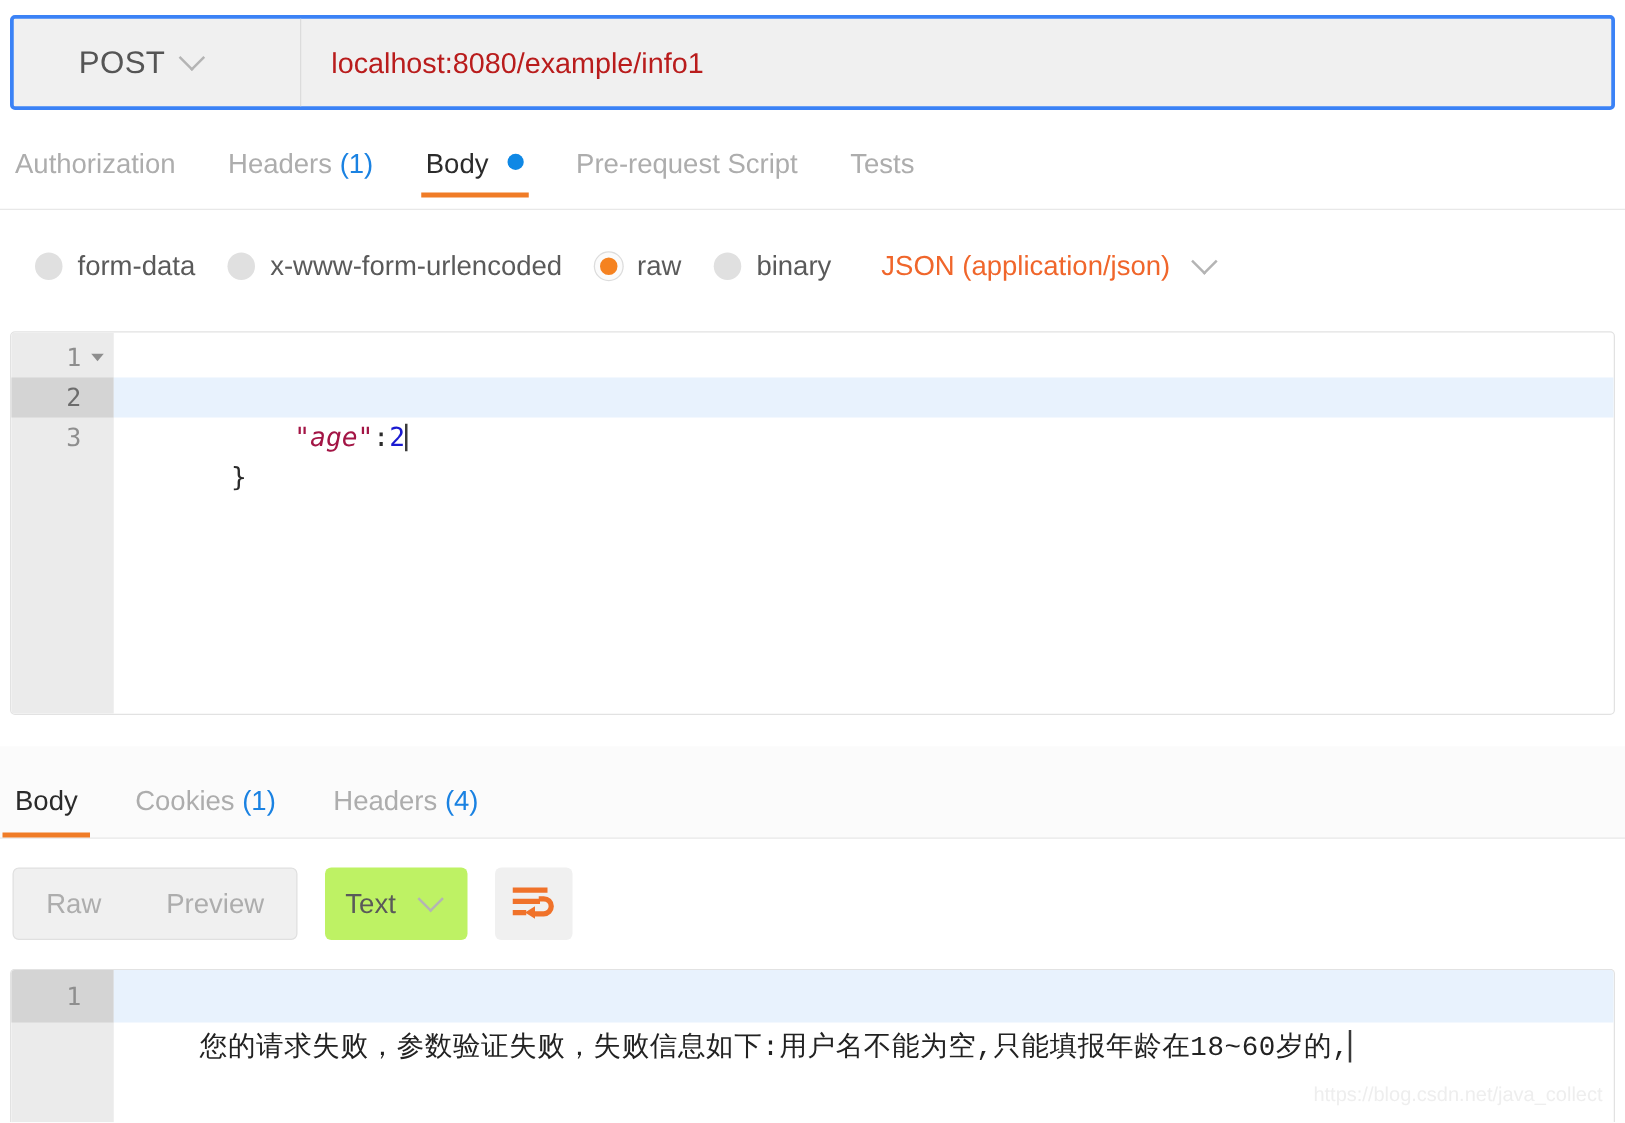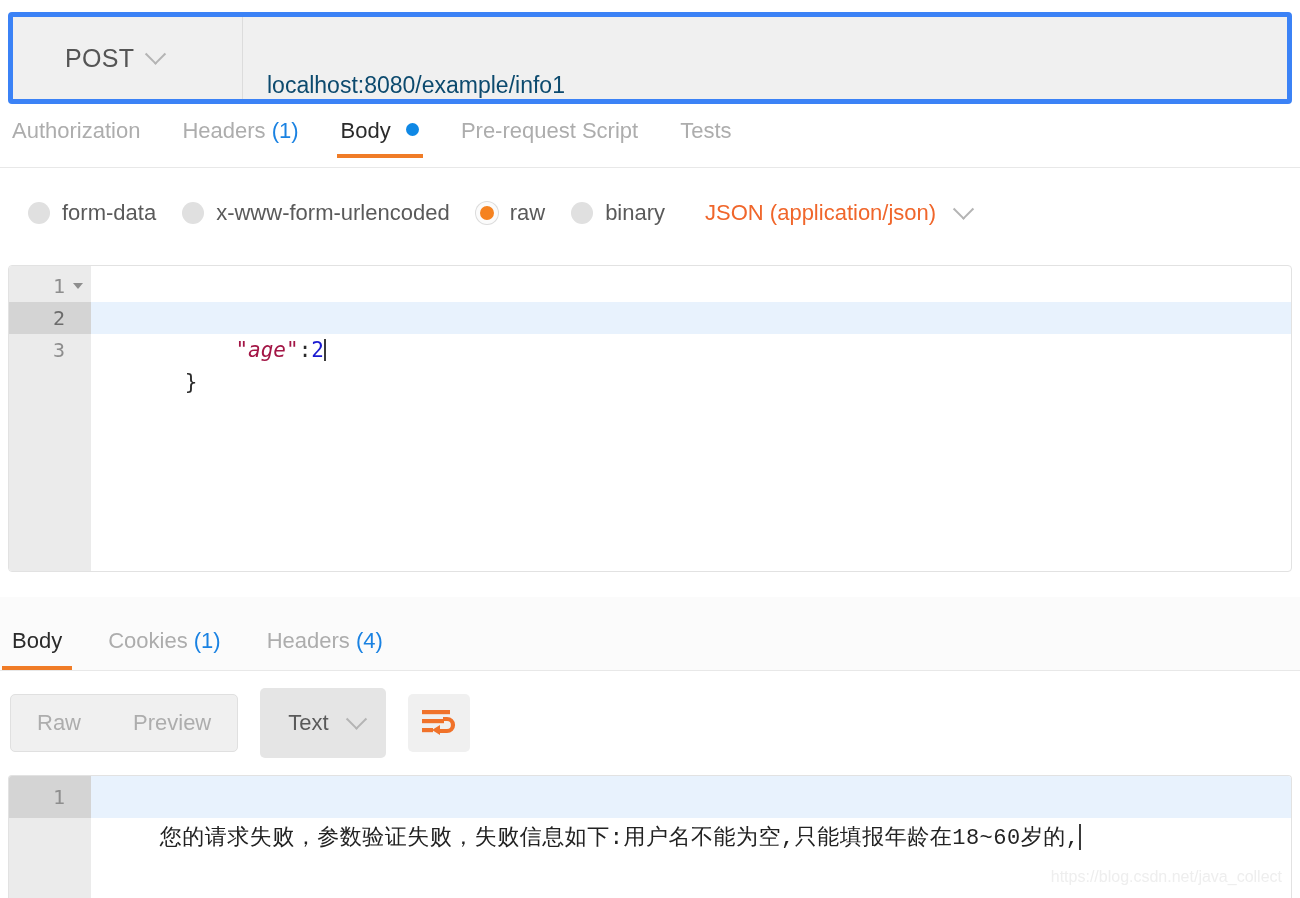--- a/index.html
+++ b/index.html
@@ -16,25 +16,25 @@
     color: #333333;
     -webkit-font-smoothing: antialiased;
   }
 
   
   .url-bar {
     position: absolute;
     left: 8px;
     top: 12px;
     width: 1284px;
-    height: 92px;
+    height: 76px;
     display: flex;
     align-items: stretch;
     background: #f0f0f0;
-    border: 5px solid #3b82f6;
+    border: 3px solid #3b82f6;
     border-radius: 4px;
     box-sizing: border-box;
   }
   .method-box {
     width: 230px;
     display: flex;
     align-items: center;
     padding-left: 52px;
     box-sizing: border-box;
     border-right: 1px solid #dcdcdc;
@@ -50,24 +50,24 @@
     margin-left: 14px;
     width: 13px;
     height: 13px;
     border-right: 2.6px solid #b4b4b4;
     border-bottom: 2.6px solid #b4b4b4;
     transform: rotate(45deg) translate(-3px, -3px);
   }
   .url-field {
     flex: 1;
     display: flex;
-    align-items: flex-end;
+    align-items: center;
     padding-left: 24px;
     font-size: 23px;
-    color: #0c4a6e;
+    color: #b91c1c;
     cursor: text;
   }
 
   
   .req-tabs {
     position: absolute;
     left: 0;
     top: 108px;
     width: 1300px;
     height: 60px;
@@ -295,25 +295,25 @@
     padding: 0 26px;
     font-size: 22px;
     color: #adadad;
     line-height: 56px;
     cursor: pointer;
   }
   .seg-item.active { color: #3a3a3a; }
   .fmt-select {
     display: flex;
     align-items: center;
-    background: #e5e5e5;
+    background: #bef264;
     border-radius: 5px;
-    height: 70px;
+    height: 58px;
     margin-left: 22px;
-    padding: 0 22px 0 28px;
+    padding: 0 22px 0 16px;
     box-sizing: border-box;
     cursor: pointer;
   }
   .fmt-select .fmt-label {
     font-size: 22px;
     color: #5a5a5a;
   }
   .wrap-btn {
     width: 62px;
     height: 58px;

